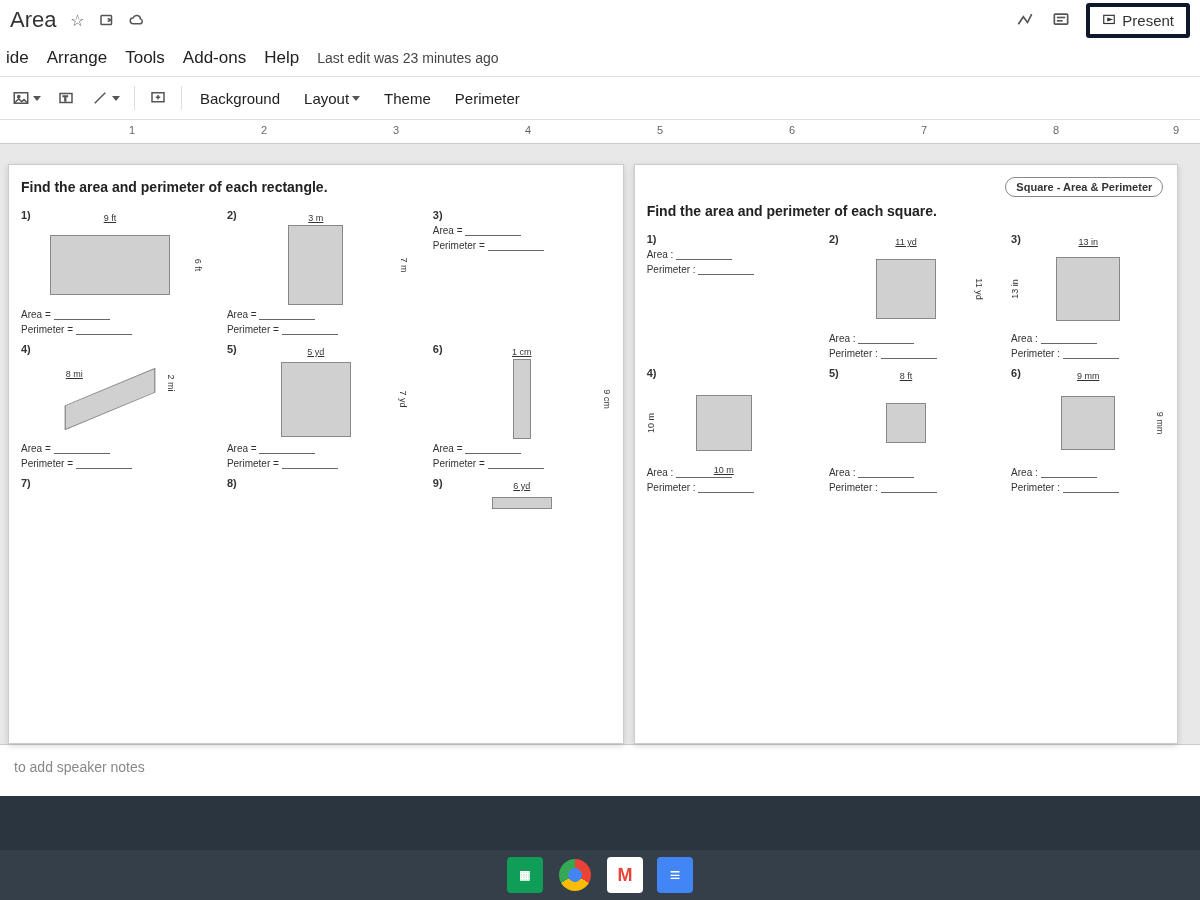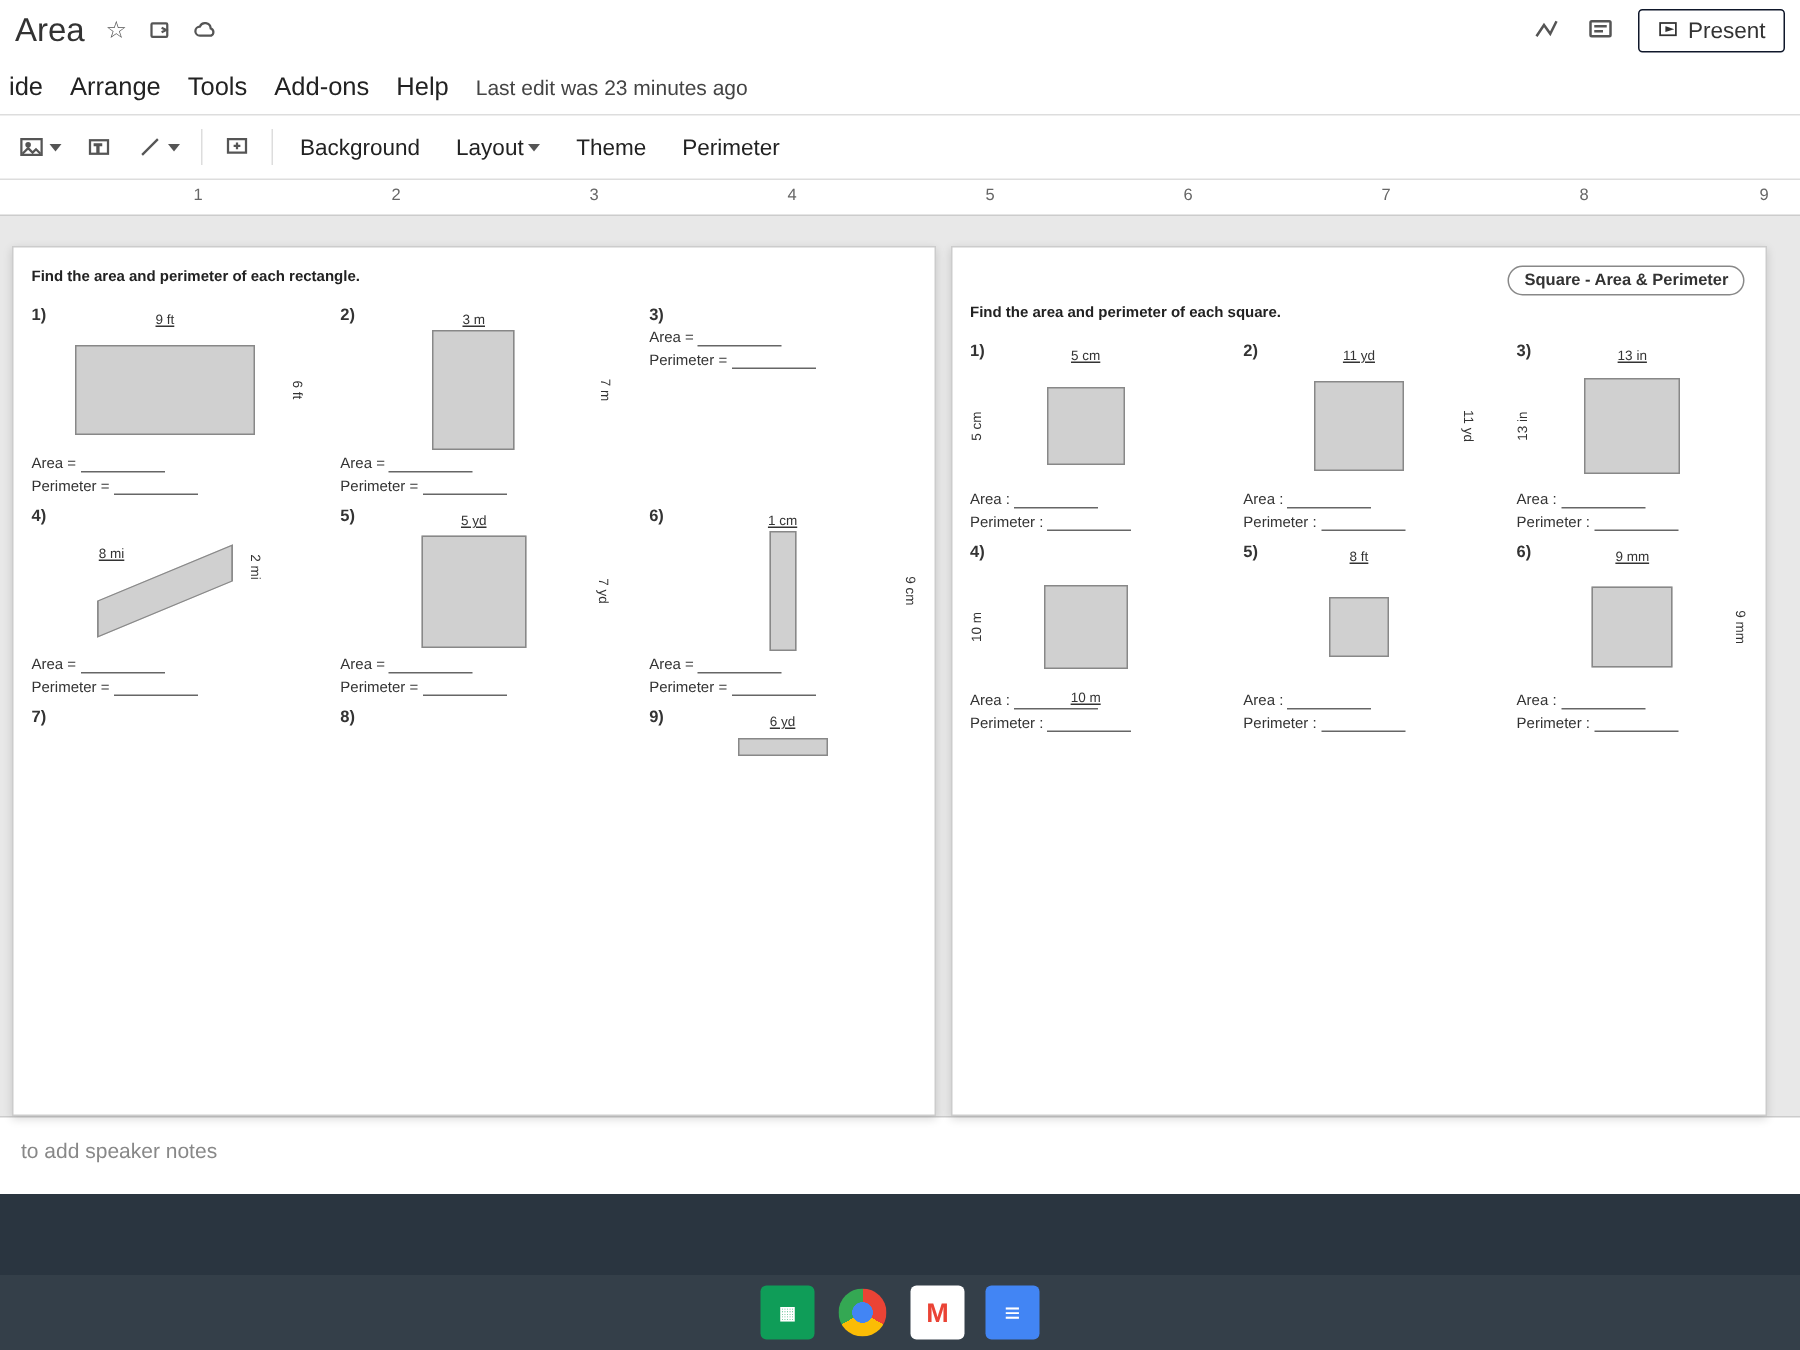--- a/index.html
+++ b/index.html
@@ -5,21 +5,21 @@
 * { margin:0; padding:0; box-sizing:border-box; font-family:Arial,"Helvetica Neue",sans-serif; }
 body { background:#2a3540; width:1200px; height:900px; overflow:hidden; position:relative; }
 
 
 .titlebar { display:flex; align-items:center; height:40px; padding:0 10px; background:#fff; justify-content:space-between; }
 .titlebar-left { display:flex; align-items:center; gap:12px; }
 .titlebar-right { display:flex; align-items:center; gap:14px; }
 .title { font-size:22px; color:#333; }
 .star-icon,.move-icon,.cloud-icon { width:18px; height:18px; display:inline-flex; align-items:center; justify-content:center; color:#555; }
 .share-icon,.comments-icon { width:22px; height:22px; display:inline-flex; align-items:center; justify-content:center; color:#555; }
-.present-btn { display:flex; align-items:center; gap:6px; border:1px solid #0f172a; border-radius:3px; padding:5px 12px; font-size:15px; color:#333; }
+.present-btn { display:flex; align-items:center; gap:6px; border:4px solid #0f172a; border-radius:3px; padding:5px 12px; font-size:15px; color:#333; }
 
 
 .menubar { display:flex; align-items:center; height:36px; padding:0 6px; background:#fff; gap:18px; }
 .menu-item { font-size:17px; color:#222; }
 .last-edit { font-size:14px; color:#444; }
 
 
 .toolbar { display:flex; align-items:center; height:44px; padding:0 6px; background:#fff; border-top:1px solid #ddd; border-bottom:1px solid #ddd; gap:4px; }
 .tbtn { min-width:30px; height:30px; padding:0 6px; display:inline-flex; align-items:center; justify-content:center; font-size:14px; color:#222; border-right:0; }
 .tbtn.big { font-size:15px; padding:0 10px; }
@@ -29,21 +29,21 @@
 
 .ruler { height:24px; background:#fff; border-bottom:1px solid #ccc; position:relative; font-size:11px; color:#666; }
 .ruler .num { position:absolute; top:4px; transform:translateX(-50%); }
 
 
 .canvas-wrap { background:#e8e8e8; padding:20px 8px 0 8px; height:600px; display:flex; gap:10px; }
 .slide { background:#fff; border:1px solid #ccc; flex:1; position:relative; padding:14px 12px 8px 12px; box-shadow:0 2px 6px rgba(0,0,0,.15); }
 .slide.left { flex:0 0 52%; }
 .slide.right { flex:0 0 46%; }
 
-.slide-title { font-size:10px; font-weight:bold; color:#222; margin-bottom:14px; }
+.slide-title { font-size:14px; font-weight:bold; color:#222; margin-bottom:14px; }
 .topic-tag { position:absolute; top:12px; right:14px; border:1px solid #888; border-radius:14px; padding:3px 10px; font-size:11px; font-weight:bold; color:#333; }
 
 .row { display:flex; gap:28px; margin-bottom:8px; }
 .problem { flex:1; font-size:10px; color:#333; display:flex; flex-direction:column; gap:4px; }
 .pnum { font-size:11px; font-weight:bold; }
 .shape-box { height:80px; position:relative; display:flex; align-items:center; justify-content:center; }
 .rect { background:#d0d0d0; border:1px solid #888; }
 .sq { background:#d0d0d0; border:1px solid #888; }
 .dim-top { position:absolute; top:-12px; left:50%; transform:translateX(-50%); font-size:9px;text-decoration:underline; }
 .dim-right { position:absolute; right:-6px; top:50%; transform:translateY(-50%) rotate(90deg); transform-origin:center; font-size:9px; }
@@ -252,25 +252,20 @@
     </div>
   </div>
 
   <div class="slide right">
     <div class="topic-tag">Square - Area &amp; Perimeter</div>
     <div class="slide-title" style="margin-top:24px">Find the area and perimeter of each square.</div>
 
     <div class="row">
       <div class="problem">
         <span class="pnum">1)</span>
-        <div class="shape-box">
-            <div class="sq" style="width:52px;height:52px"></div>
-          <span class="dim-top">5 cm</span>
-          <span class="dim-left">5 cm</span>
-        </div>
         <div class="ans-row"><span>Area :</span> <input class="ans-line" style=""></div>
         <div class="ans-row"><span>Perimeter :</span> <input class="ans-line" style=""></div>
       </div>
       <div class="problem">
         <span class="pnum">2)</span>
         <div class="shape-box">
             <div class="sq" style="width:60px;height:60px"></div>
           <span class="dim-top">11 yd</span>
           <span class="dim-right">11 yd</span>
         </div>

